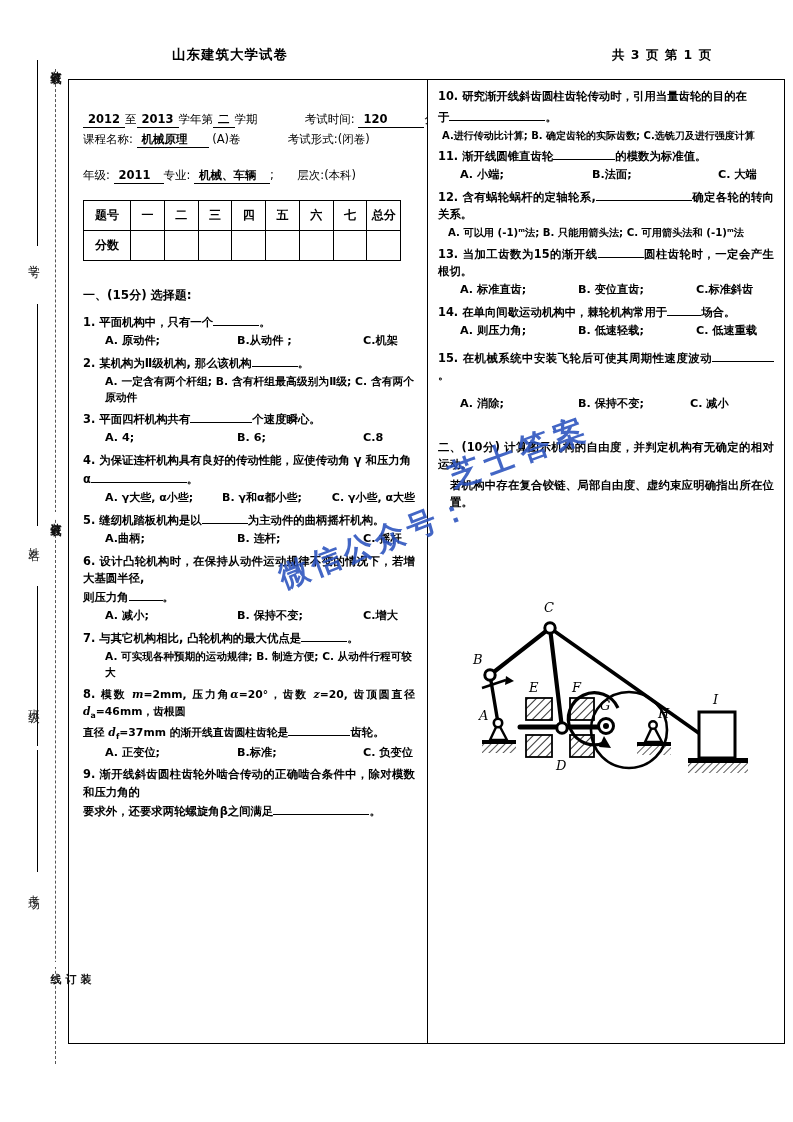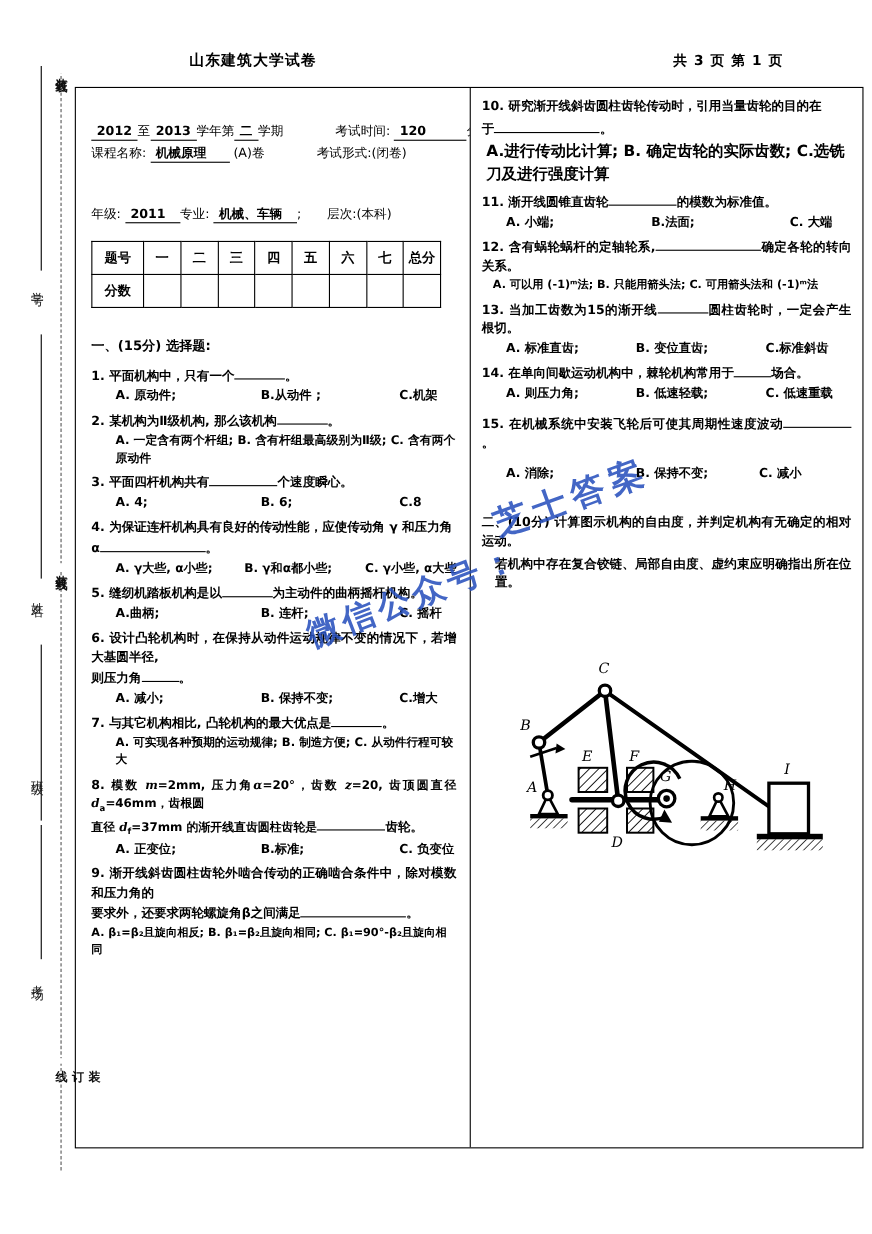--- a/index.html
+++ b/index.html
@@ -114,21 +114,21 @@
     white-space: nowrap;
   }
   .ul-val {
     border-bottom: 1.2px solid #000;
     padding: 0 5px;
     display: inline-block;
     font-weight: bold;
   }
   .row1 { margin-top: 22px; }
   .row2 { }
-  .row3 { margin-top: 39px; }
+  .row3 { margin-top: 20px; }
   .gap-r { display: inline-block; width: 40px; }
   .gap-s { display: inline-block; width: 16px; }
 
   
   table.score {
     margin-top: 16px;
     border-collapse: collapse;
     width: 318px;
     table-layout: fixed;
   }
@@ -375,34 +375,33 @@
         <span class="opt w3">C. 负变位</span>
       </div>
 
       <div class="q">
         <span>9.</span>
         <span>渐开线斜齿圆柱齿轮外啮合传动的正确啮合条件中，除对模数和压力角的</span>
       </div>
       <div class="q q-cont">
         <span>要求外，还要求两轮螺旋角β之间满足</span><span class="blank-xl"></span><span>。</span>
       </div>
-      <div class="opts tight" style="font-size:10.2px; padding-left:0">A. β₁=β₂且旋向相反;   B. β₁=β₂且旋向相同;  C. β₁=90°-β₂且旋向相同</div>
 
     </div>
 
     <div class="col col-right">
 
       <div class="q first">
         <span>10.</span>
         <span>研究渐开线斜齿圆柱齿轮传动时，引用当量齿轮的目的在</span>
       </div>
       <div class="q q-cont">
         <span>于</span><span class="blank-xl"></span><span>。</span>
       </div>
-      <div class="opts tight" style="font-size:14px; padding-left:4px">A.进行传动比计算;  B. 确定齿轮的实际齿数;  C.选铣刀及进行强度计算</div>
+      <div class="opts tight" style="font-size:10px; padding-left:4px">A.进行传动比计算;  B. 确定齿轮的实际齿数;  C.选铣刀及进行强度计算</div>
 
       <div class="q">
         <span>11.</span>
         <span>渐开线圆锥直齿轮</span><span class="blank-l"></span><span>的模数为标准值。</span>
       </div>
       <div class="opts indent">
         <span class="opt w1">A. 小端;</span>
         <span class="opt w2">B.法面;</span>
         <span class="opt w3">C. 大端</span>
       </div>

